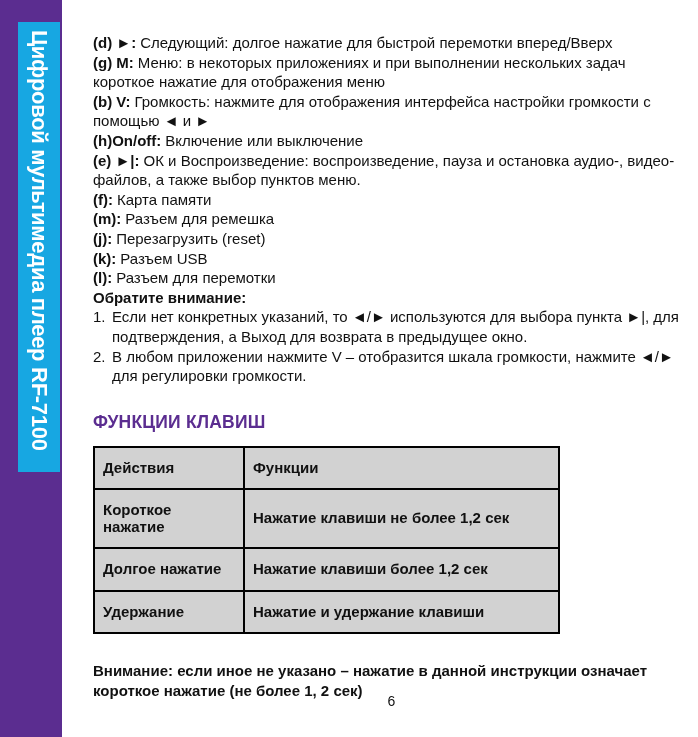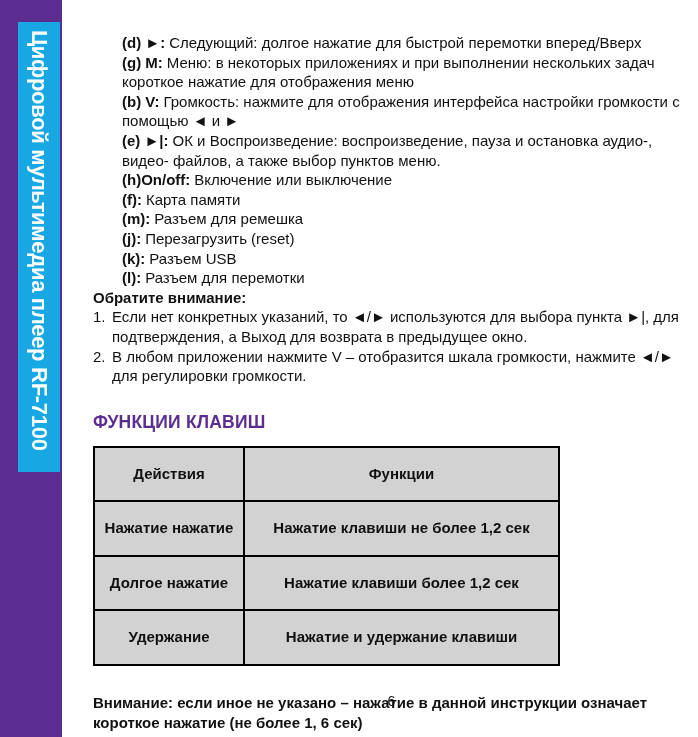--- a/index.html
+++ b/index.html
@@ -11,38 +11,38 @@
   .sidebar{position:absolute;left:0;top:0;width:62px;height:737px;background:var(--purple,#5b2d90);}
   .band{
     position:absolute;left:18px;top:22px;width:42px;height:450px;
     background:var(--cyan,#17a7e2);
     writing-mode:vertical-rl;text-orientation:mixed;
     color:#ffffff;font-weight:bold;font-size:22px;letter-spacing:-0.3px;
     line-height:42px;padding-top:8px;box-sizing:border-box;white-space:nowrap;overflow:hidden;
   }
   
   .content{position:absolute;left:93px;top:33px;width:597px;}
-  .keylist{font-size:15px;line-height:19.6px;margin-left:29px;}
+  .keylist{font-size:15px;line-height:19.6px;}
   .kitem .lbl{font-weight:bold;margin-right:4px;}
   .note{font-size:15px;line-height:19.6px;}
   .note-title{font-weight:bold;}
   .note-item{display:flex;}
   .note-item .num{width:19px;flex:0 0 19px;}
   .note-item .ntext{flex:1;}
   .heading{
     margin:26px 0 0 0;font-size:17.5px;font-weight:bold;color:var(--purple,#5b2d90);
     letter-spacing:0.2px;
   }
   table.kt{
     margin-top:13px;border-collapse:collapse;width:467px;table-layout:fixed;
     font-size:15px;font-weight:bold;
   }
   table.kt td,table.kt th{
     border:2px solid #000;background:var(--table_gray,#d2d2d2);
-    padding:18px 8px;text-align:center;vertical-align:middle;line-height:16.5px;margin-left:32px;
+    padding:12px 8px;text-align:left;vertical-align:middle;line-height:16.5px;margin-left:32px;
   }
   table.kt col.c1{width:150px;}
   table.kt tr.hrow{height:24px;}
   table.kt tr.r1{height:40px;}
   table.kt tr.r2{height:42px;}
   table.kt tr.r3{height:35px;border-radius:15px;}
   .footer-note{margin:27px 0 0 0;font-size:15px;font-weight:bold;line-height:20px;width:600px;}
   .page-number{position:absolute;left:93px;top:693px;width:597px;text-align:center;font-size:14px;}
 </style>
 </head>
@@ -53,22 +53,22 @@
   <div class="sidebar">
     <div class="band">Цифровой мультимедиа плеер RF-7100</div>
   </div>
 
   <div class="content">
 
     <div class="keylist">
       <div class="kitem"><b class="lbl">(d) ►:</b><span>Следующий: долгое нажатие для быстрой перемотки вперед/Вверх</span></div>
       <div class="kitem"><b class="lbl">(g) M:</b><span>Меню: в некоторых приложениях и при выполнении нескольких задач короткое нажатие для отображения меню</span></div>
       <div class="kitem"><b class="lbl">(b) V:</b><span>Громкость: нажмите для отображения интерфейса настройки громкости с помощью ◄ и ►</span></div>
+      <div class="kitem"><b class="lbl">(h)On/off:</b><span>Включение или выключение</span></div>
       <div class="kitem"><b class="lbl">(e) ►|:</b><span>ОК и Воспроизведение: воспроизведение, пауза и остановка аудио-, видео- файлов, а также выбор пунктов меню.</span></div>
-      <div class="kitem"><b class="lbl">(h)On/off:</b><span>Включение или выключение</span></div>
       <div class="kitem"><b class="lbl">(f):</b><span>Карта памяти</span></div>
       <div class="kitem"><b class="lbl">(m):</b><span>Разъем для ремешка</span></div>
       <div class="kitem"><b class="lbl">(j):</b><span>Перезагрузить (reset)</span></div>
       <div class="kitem"><b class="lbl">(k):</b><span>Разъем USB</span></div>
       <div class="kitem"><b class="lbl">(l):</b><span>Разъем для перемотки</span></div>
     </div>
 
     <div class="note">
       <div class="note-title">Обратите внимание:</div>
       <div class="note-item">
@@ -87,31 +87,31 @@
       <colgroup>
           <col class="c1">
           <col>
         </colgroup>
       <tbody>
           <tr class="hrow">
         <th>Действия</th>
         <th>Функции</th>
       </tr>
       <tr class="r1">
-        <td>Нажатие нажатие</td>
+        <td>Короткое нажатие</td>
         <td>Нажатие клавиши не более 1,2 сек</td>
       </tr>
       <tr class="r2">
         <td>Долгое нажатие</td>
         <td>Нажатие клавиши более 1,2 сек</td>
       </tr>
       <tr class="r3">
         <td>Удержание</td>
         <td>Нажатие и удержание клавиши</td>
       </tr>
     </tbody>
       </table>
 
-    <p class="footer-note">Внимание: если иное не указано – нажатие в данной инструкции означает короткое нажатие (не более 1, 6 сек)</p>
+    <p class="footer-note">Внимание: если иное не указано – нажатие в данной инструкции означает короткое нажатие (не более 1, 2 сек)</p>
   </div>
 
   <div class="page-number">6</div>
 </div>
 
 </body></html>

